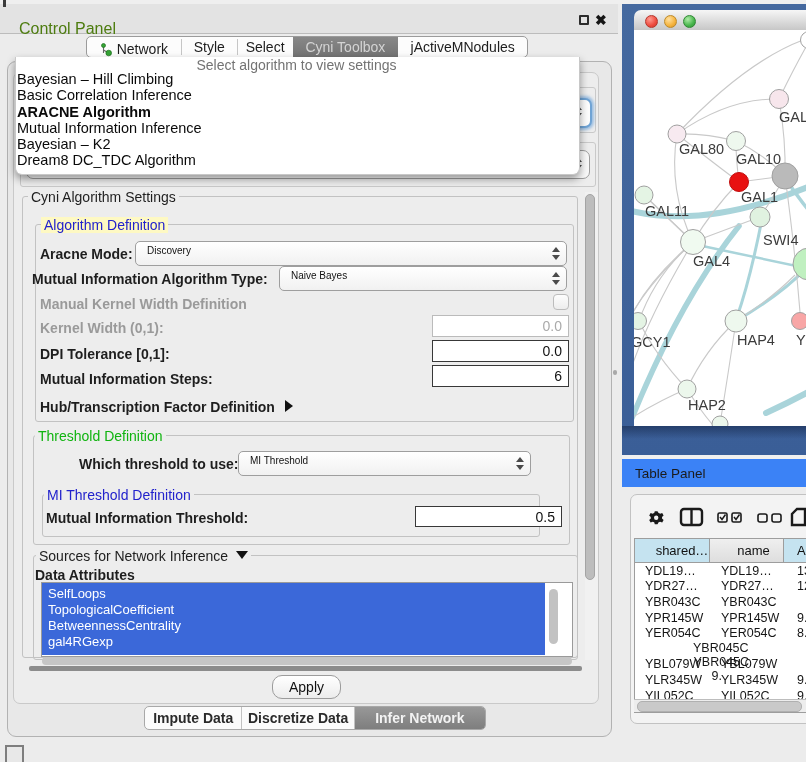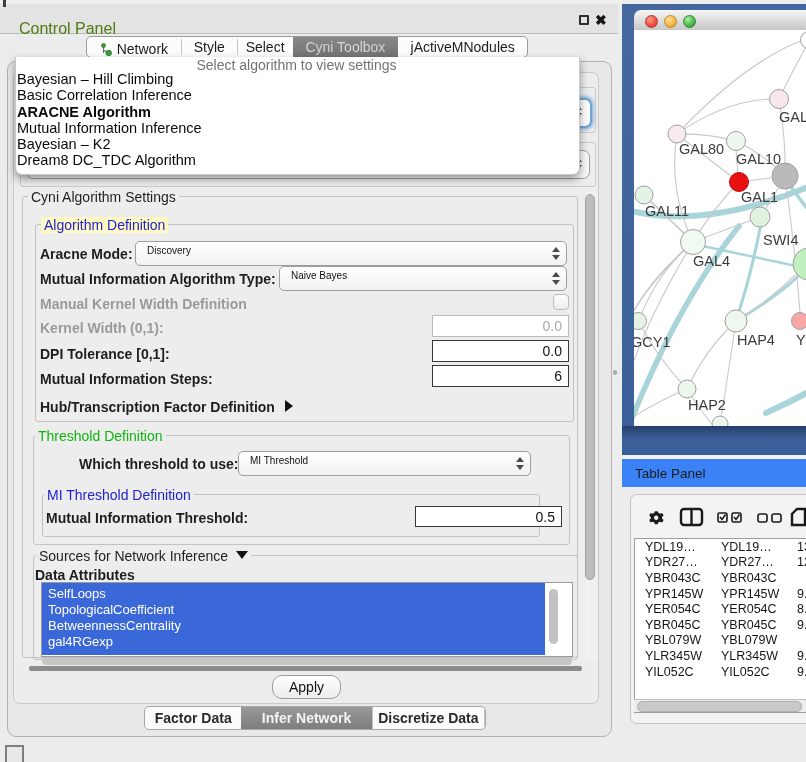--- a/index.html
+++ b/index.html
@@ -44,21 +44,21 @@
   <div class="abs" style="left:35px;top:224px;width:537px;height:196px;
        border:1px solid #c2c2c2;border-radius:3px;"></div>
   <div class="abs lbl" style="left:41px;top:217px;background:#fef9c3;padding:0 3px;color:#2222cc;">Algorithm Definition</div>
 
   <div class="abs lbl b" style="left:40px;top:246px;">Aracne Mode:</div>
   <div class="abs combo" style="left:135px;top:241px;width:430px;height:23px;">
     <span class="ctext">Discovery</span>
       <span class="carr"></span>
   </div>
 
-  <div class="abs lbl b" style="left:40px;top:271px;">Mutual Information Algorithm Type:</div>
+  <div class="abs lbl b" style="left:32px;top:271px;">Mutual Information Algorithm Type:</div>
   <div class="abs combo" style="left:279px;top:266px;width:286px;height:23px;">
     <span class="ctext">Naive Bayes</span>
       <span class="carr"></span>
   </div>
 
   <div class="abs lbl b" style="left:40px;top:296px;color:#9a9a9a;">Manual Kernel Width Definition</div>
   <div class="abs" style="left:553px;top:294px;width:14px;height:14px;border:1px solid #bcbcbc;
        border-radius:4px;background:linear-gradient(#fdfdfd,#ededed);"></div>
 
   <div class="abs lbl b" style="left:40px;top:320px;color:#9a9a9a;">Kernel Width (0,1):</div>
@@ -115,23 +115,23 @@
 
   <div class="abs" style="left:42px;top:657px;width:530px;height:8px;background:#c6c6c6;border-radius:4px;"></div>
   <div class="abs" style="left:29px;top:666px;width:553px;height:5px;background:#8c8c8c;border-radius:2px;"></div>
 
   <div class="abs" style="left:272px;top:675px;width:67px;height:22px;border:1px solid #9c9c9c;
        border-radius:10px;background:linear-gradient(#ffffff,#ececec);
        text-align:center;font-size:14px;color:#111;line-height:22px;">Apply</div>
 
   <div class="abs" style="left:144px;top:706px;width:340px;height:22px;border:1px solid #a8a8a8;
        border-radius:5px;background:#fbfbfb;overflow:hidden;display:flex;">
-    <div class="seg" style="width:97px;">Factor Data</div>
+    <div class="seg" style="width:97px;">Impute Data</div>
+    <div class="seg" style="width:112px;border-left:1px solid #c2c2c2;border-right:1px solid #c2c2c2;">Discretize Data</div>
     <div class="seg" style="width:131px;background:linear-gradient(#989898,#7e7e7e);color:#f3f3f3;">Infer Network</div>
-    <div class="seg" style="width:112px;border-left:1px solid #c2c2c2;border-right:1px solid #c2c2c2;">Discretize Data</div>
   </div>
 </div>
 
 <div class="abs" style="left:20px;top:87px;width:574px;height:44px;border:1px solid #c9c9c9;border-radius:3px;background:#ededed;"></div>
 <div class="abs" style="left:27px;top:98px;width:561px;height:26px;border:2px solid #6fa3d4;
      border-radius:7px;background:#fdfdfd;box-shadow:0 0 3px 1.5px rgba(110,165,218,.65);"></div>
 <div class="abs carr" style="left:574px;top:104px;"></div>
 <div class="abs" style="left:20px;top:142px;width:574px;height:43px;border:1px solid #c9c9c9;border-radius:3px;background:#ededed;"></div>
 <div class="abs" style="left:26px;top:150px;width:562px;height:27px;border:1px solid #9e9e9e;
      border-radius:7px;background:#f9f9f9;"></div>
@@ -278,20 +278,25 @@
     <rect x="110" y="8" width="9" height="8" rx="2"></rect>
     <rect x="124" y="8" width="9" height="8" rx="2"></rect>
   </g>
   <g fill="none" stroke="#1a1a1a" stroke-width="2.4">
     <path d="M149,3 h8 l0,0 v16 h-13 v-11 l5,-5 Z"></path>
   </g>
 </svg>
 </div>
 
 <div class="abs" style="left:634px;top:538px;width:172px;height:173px;border:1px solid #9d9d9d;border-right:none;background:#fff;overflow:hidden;">
+  <div style="display:flex;height:23px;border-bottom:1px solid #9d9d9d;font-size:13px;color:#111;">
+    <div style="flex:none;width:75px;background:#c5e3f0;border-right:1px solid #9d9d9d;text-align:center;padding-left:20px;box-sizing:border-box;line-height:23px;">shared…</div>
+    <div style="flex:none;width:74px;background:linear-gradient(#efefef,#dedede);border-right:1px solid #9d9d9d;text-align:center;padding-left:14px;box-sizing:border-box;line-height:23px;">name</div>
+    <div style="flex:none;width:30px;background:#c5e3f0;padding-left:13px;box-sizing:content-box;line-height:23px;">A</div>
+  </div>
   <div id="rows" style="font-size:12.5px;color:#161616;">
       <div style="display:flex;height:15.6px;align-items:center;">
       <div style="flex:none;width:76px;padding-left:10px;box-sizing:border-box;">YDL19…</div>
       <div style="flex:none;width:75px;padding-left:10px;box-sizing:border-box;">YDL19…</div>
       <div style="flex:none;width:30px;padding-left:11px;">13</div>
     </div>
       <div style="display:flex;height:15.6px;align-items:center;">
       <div style="flex:none;width:76px;padding-left:10px;box-sizing:border-box;">YDR27…</div>
       <div style="flex:none;width:75px;padding-left:10px;box-sizing:border-box;">YDR27…</div>
       <div style="flex:none;width:30px;padding-left:11px;">12</div>
@@ -304,21 +309,21 @@
       <div style="display:flex;height:15.6px;align-items:center;">
       <div style="flex:none;width:76px;padding-left:10px;box-sizing:border-box;">YPR145W</div>
       <div style="flex:none;width:75px;padding-left:10px;box-sizing:border-box;">YPR145W</div>
       <div style="flex:none;width:30px;padding-left:11px;">9.</div>
     </div>
       <div style="display:flex;height:15.6px;align-items:center;">
       <div style="flex:none;width:76px;padding-left:10px;box-sizing:border-box;">YER054C</div>
       <div style="flex:none;width:75px;padding-left:10px;box-sizing:border-box;">YER054C</div>
       <div style="flex:none;width:30px;padding-left:11px;">8.</div>
     </div>
-      <div style="display:flex;height:15.6px;align-items:center;">
+      <div style="display:flex;height:15.6px;align-items:center;flex-direction:column;">
       <div style="flex:none;width:76px;padding-left:10px;box-sizing:border-box;">YBR045C</div>
       <div style="flex:none;width:75px;padding-left:10px;box-sizing:border-box;">YBR045C</div>
       <div style="flex:none;width:30px;padding-left:11px;">9.</div>
     </div>
       <div style="display:flex;height:15.6px;align-items:center;">
       <div style="flex:none;width:76px;padding-left:10px;box-sizing:border-box;">YBL079W</div>
       <div style="flex:none;width:75px;padding-left:10px;box-sizing:border-box;">YBL079W</div>
       <div style="flex:none;width:30px;padding-left:11px;"></div>
     </div>
       <div style="display:flex;height:15.6px;align-items:center;">

